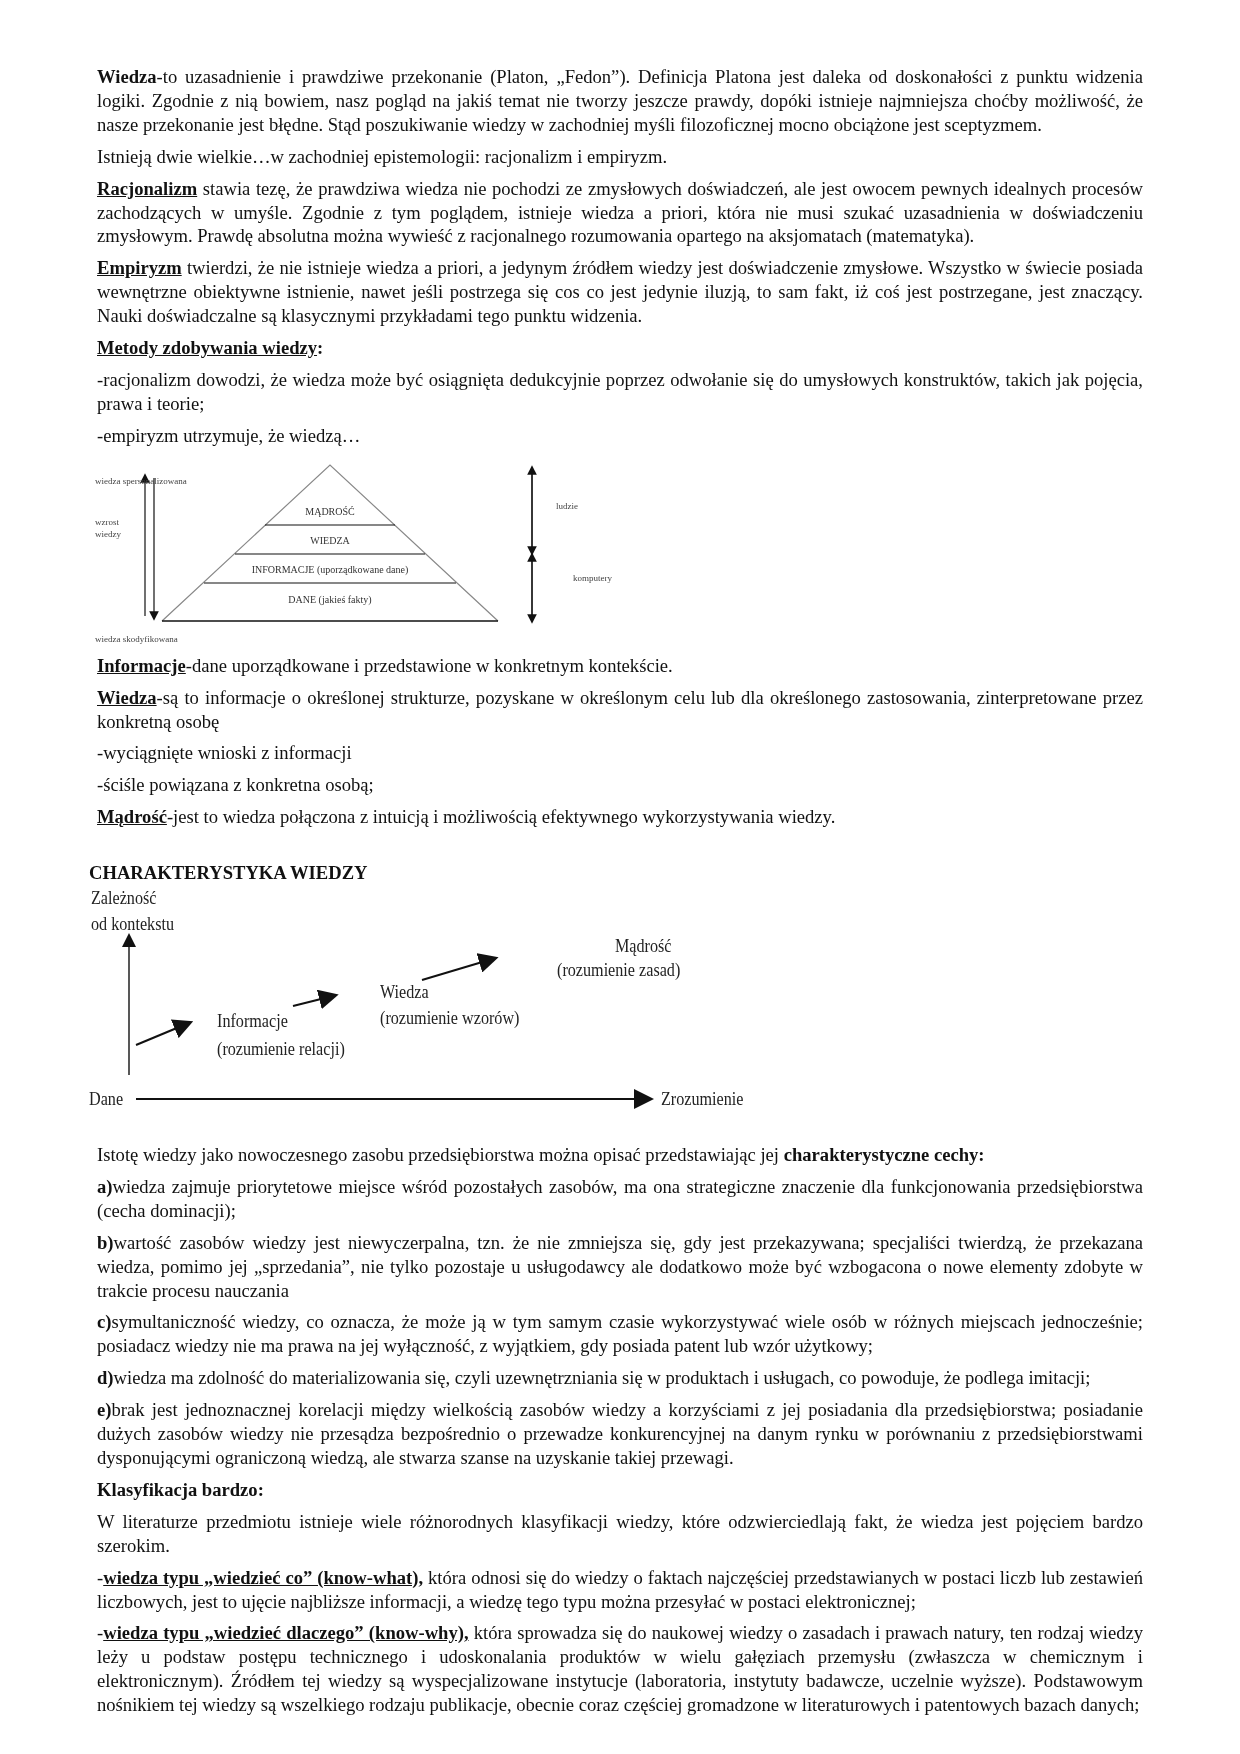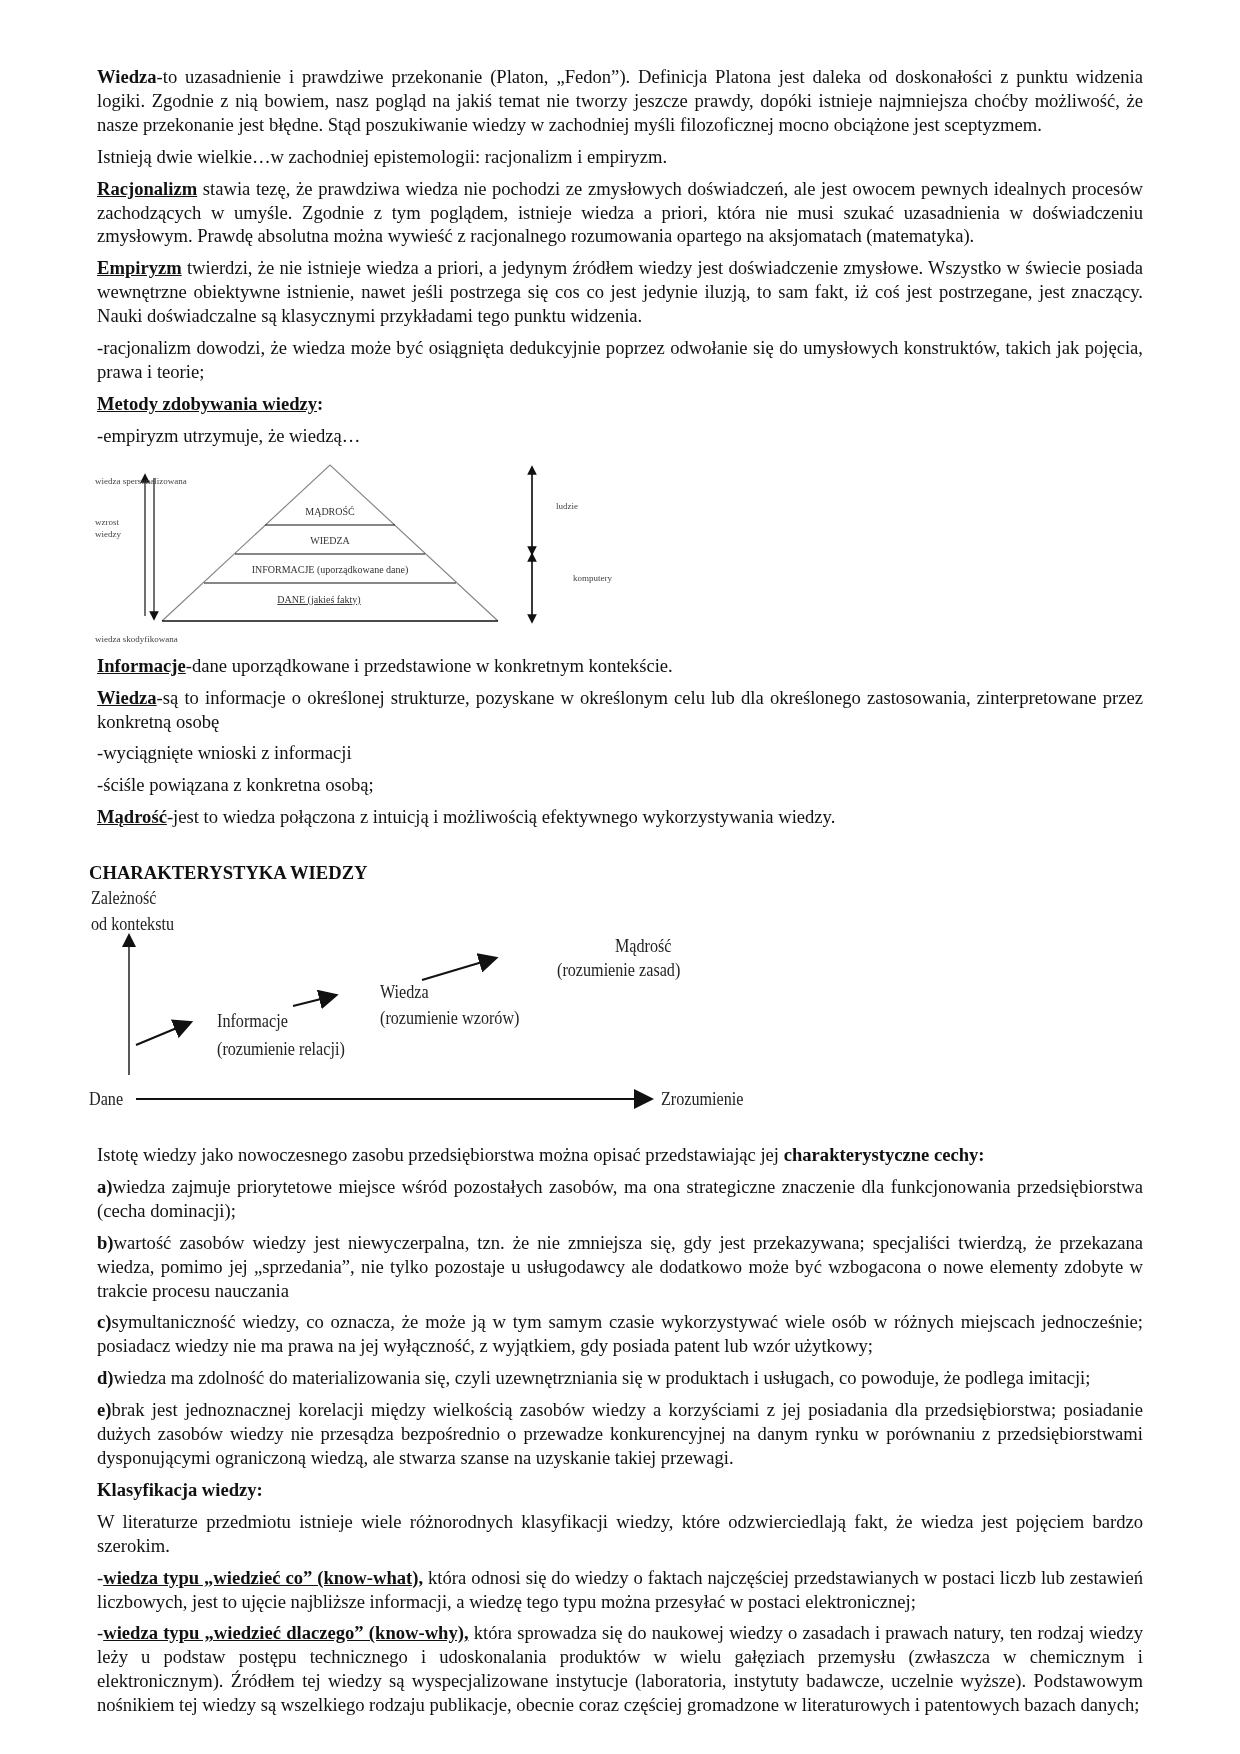--- a/index.html
+++ b/index.html
@@ -28,22 +28,22 @@
 
 <div class="page">
 
   <p class="p"><span class="b">Wiedza</span><span>-to uzasadnienie i prawdziwe przekonanie (Platon, „Fedon”). Definicja Platona jest daleka od doskonałości z punktu widzenia logiki. Zgodnie z nią bowiem, nasz pogląd na jakiś temat nie tworzy jeszcze prawdy, dopóki istnieje najmniejsza choćby możliwość, że nasze przekonanie jest błędne. Stąd poszukiwanie wiedzy w zachodniej myśli filozoficznej mocno obciążone jest sceptyzmem.</span></p>
   <p class="p nj">Istnieją dwie wielkie…w zachodniej epistemologii: racjonalizm i empiryzm.</p>
 
   <p class="p"><span class="bu">Racjonalizm</span><span> stawia tezę, że prawdziwa wiedza nie pochodzi ze zmysłowych doświadczeń, ale jest owocem pewnych idealnych procesów zachodzących w umyśle. Zgodnie z tym poglądem, istnieje wiedza a priori, która nie musi szukać uzasadnienia w doświadczeniu zmysłowym. Prawdę absolutna można wywieść z racjonalnego rozumowania opartego na aksjomatach (matematyka).</span></p>
 
   <p class="p"><span class="bu">Empiryzm</span><span> twierdzi, że nie istnieje wiedza a priori, a jedynym źródłem wiedzy jest doświadczenie zmysłowe. Wszystko w świecie posiada wewnętrzne obiektywne istnienie, nawet jeśli postrzega się cos co jest jedynie iluzją, to sam fakt, iż coś jest postrzegane, jest znaczący. Nauki doświadczalne są klasycznymi przykładami tego punktu widzenia.</span></p>
 
+  <p class="p nj"><span class="bu">Metody zdobywania wiedzy</span><span class="b">:</span></p>
   <p class="p">-racjonalizm dowodzi, że wiedza może być osiągnięta dedukcyjnie poprzez odwołanie się do umysłowych konstruktów, takich jak pojęcia, prawa i teorie;</p>
-  <p class="p nj"><span class="bu">Metody zdobywania wiedzy</span><span class="b">:</span></p>
   <p class="p nj">-empiryzm utrzymuje, że wiedzą…</p>
 
 
   <div class="pyr">
     <svg width="1062" height="190" viewBox="0 0 1062 190">
       <defs>
         <marker id="ah" markerWidth="8" markerHeight="8" refX="4" refY="4" orient="auto">
           <path d="M0,0 L8,4 L0,8 z" fill="#111"></path>
         </marker>
       </defs>
@@ -62,21 +62,21 @@
       <line x1="443" y1="163" x2="443" y2="101" stroke="#111" stroke-width="1.2" marker-end="url(#ah)"></line>
       <line x1="443" y1="101" x2="443" y2="163" stroke="#111" stroke-width="1.2" marker-end="url(#ah)"></line>
     </svg>
     <span class="tiny" style="left:6px; top:0px;margin-top:20px;">wiedza spersonalizowana</span>
     <span class="tiny" style="left:6px; top:61px;">wzrost</span>
     <span class="tiny" style="left:6px; top:73px;">wiedzy</span>
     <span class="tiny" style="left:6px; top:178px;">wiedza skodyfikowana</span>
     <span class="plabel" style="left:191px; top:50px; width:100px;">MĄDROŚĆ</span>
     <span class="plabel" style="left:191px; top:79px; width:100px;">WIEDZA</span>
     <span class="plabel" style="left:141px; top:108px; width:200px;">INFORMACJE (uporządkowane dane)</span>
-    <span class="plabel" style="left:130px; top:138px; width:200px;text-decoration:underline;">DANE (jakieś fakty)</span>
+    <span class="plabel" style="left:141px; top:138px; width:200px;">DANE (jakieś fakty)</span>
     <span class="tiny" style="left:467px; top:45px;">ludzie</span>
     <span class="tiny" style="left:484px; top:117px;">komputery</span>
   </div>
 
   <p class="p nj"><span class="bu">Informacje</span><span>-dane uporządkowane i przedstawione w konkretnym kontekście.</span></p>
   <p class="p"><span class="bu">Wiedza</span><span>-są to informacje o określonej strukturze, pozyskane w określonym celu lub dla określonego zastosowania, zinterpretowane przez konkretną osobę</span></p>
   <p class="p nj">-wyciągnięte wnioski z informacji</p>
   <p class="p nj">-ściśle powiązana z konkretna osobą;</p>
   <p class="p nj"><span class="bu">Mądrość</span><span>-jest to wiedza połączona z intuicją i możliwością efektywnego wykorzystywania wiedzy.</span></p>
 
@@ -108,18 +108,18 @@
     <span class="gl" style="left:468px; top:72px;">(rozumienie zasad)</span>
   </div>
 
   <p class="p nj"><span>Istotę wiedzy jako nowoczesnego zasobu przedsiębiorstwa można opisać przedstawiając jej </span><span class="b">charakterystyczne cechy:</span></p>
   <p class="p"><span class="b">a)</span><span>wiedza zajmuje priorytetowe miejsce wśród pozostałych zasobów, ma ona strategiczne znaczenie dla funkcjonowania przedsiębiorstwa (cecha dominacji);</span></p>
   <p class="p"><span class="b">b)</span><span>wartość zasobów wiedzy jest niewyczerpalna, tzn. że nie zmniejsza się, gdy jest przekazywana; specjaliści twierdzą, że przekazana wiedza, pomimo jej „sprzedania”, nie tylko pozostaje u usługodawcy ale dodatkowo może być wzbogacona o nowe elementy zdobyte w trakcie procesu nauczania</span></p>
   <p class="p"><span class="b">c)</span><span>symultaniczność wiedzy, co oznacza, że może ją w tym samym czasie wykorzystywać wiele osób w różnych miejscach jednocześnie; posiadacz wiedzy nie ma prawa na jej wyłączność, z wyjątkiem, gdy posiada patent lub wzór użytkowy;</span></p>
   <p class="p"><span class="b">d)</span><span>wiedza ma zdolność do materializowania się, czyli uzewnętrzniania się w produktach i usługach, co powoduje, że podlega imitacji;</span></p>
   <p class="p"><span class="b">e)</span><span>brak jest jednoznacznej korelacji między wielkością zasobów wiedzy a korzyściami z jej posiadania dla przedsiębiorstwa; posiadanie dużych zasobów wiedzy nie przesądza bezpośrednio o przewadze konkurencyjnej na danym rynku w porównaniu z przedsiębiorstwami dysponującymi ograniczoną wiedzą, ale stwarza szanse na uzyskanie takiej przewagi.</span></p>
 
-  <p class="p nj b">Klasyfikacja wiedzy:</p>
+  <p class="p nj b">Klasyfikacja bardzo:</p>
   <p class="p">W literaturze przedmiotu istnieje wiele różnorodnych klasyfikacji wiedzy, które odzwierciedlają fakt, że wiedza jest pojęciem bardzo szerokim.</p>
   <p class="p"><span>-</span><span class="bu">wiedza typu „wiedzieć co” (know-what),</span><span> która odnosi się do wiedzy o faktach najczęściej przedstawianych w postaci liczb lub zestawień liczbowych, jest to ujęcie najbliższe informacji, a wiedzę tego typu można przesyłać w postaci elektronicznej;</span></p>
   <p class="p"><span>-</span><span class="bu">wiedza typu „wiedzieć dlaczego” (know-why),</span><span> która sprowadza się do naukowej wiedzy o zasadach i prawach natury, ten rodzaj wiedzy leży u podstaw postępu technicznego i udoskonalania produktów w wielu gałęziach przemysłu (zwłaszcza w chemicznym i elektronicznym). Źródłem tej wiedzy są wyspecjalizowane instytucje (laboratoria, instytuty badawcze, uczelnie wyższe). Podstawowym nośnikiem tej wiedzy są wszelkiego rodzaju publikacje, obecnie coraz częściej gromadzone w literaturowych i patentowych bazach danych;</span></p>
 
 </div>
 
 </body></html>

